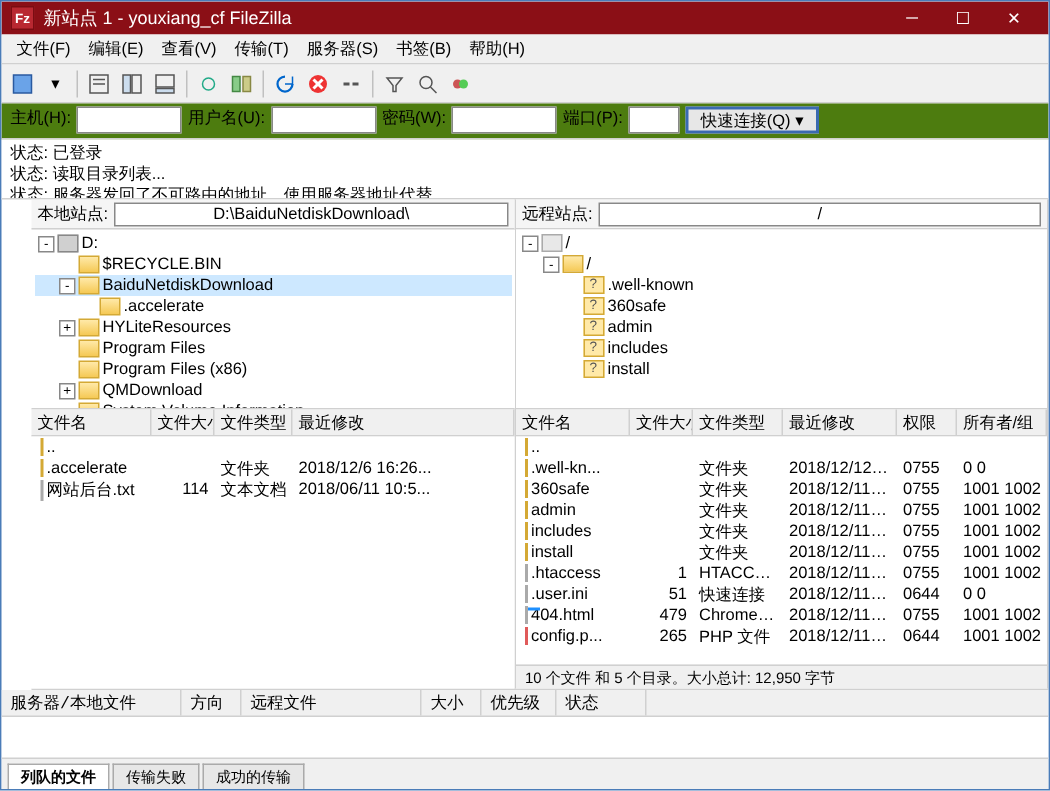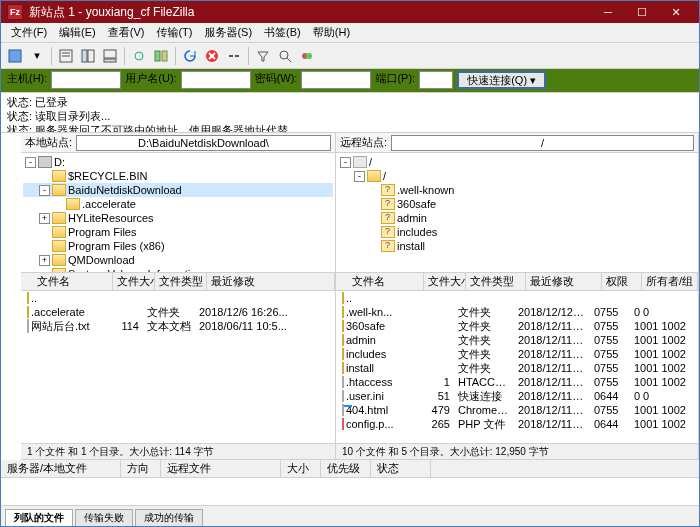--- a/index.html
+++ b/index.html
@@ -31,33 +31,33 @@
 .tree-row { display: flex; align-items: center; height: 14px; white-space: nowrap; }
 .tree-row .exp { width: 11px; height: 11px; border: 1px solid #888; display: inline-flex; align-items: center; justify-content: center; font-size: 9px; line-height: 1; margin-right: 2px; background: #fff; }
 .tree-row .noexp { width: 11px; margin-right: 2px; }
 .tree-row .fico { width: 14px; height: 12px; margin-right: 2px; }
 .fico.folder { background: linear-gradient(#ffe9a8, #f5c955); border: 1px solid #d4a935; }
 .fico.drive { background: #d0d0d0; border: 1px solid #888; }
 .fico.root { background: #e8e8e8; border: 1px solid #aaa; }
 .fico.q { background: #ffe9a8; border: 1px solid #d4a935; position: relative; }
 .fico.q::after { content: "?"; position: absolute; left: 3px; top: -1px; font-size: 9px; color: #555; }
 .tree-row.sel { background: #cde8ff; }
-.listhdr { display: flex; background: #f0f0f0; border-bottom: 1px solid #d0d0d0; height: 18px; align-items: center; padding-left: 12px; }
+.listhdr { display: flex; background: #f0f0f0; border-bottom: 1px solid #d0d0d0; height: 18px; align-items: center; }
 .listhdr span { border-right: 1px solid #d0d0d0; padding: 1px 4px; overflow: hidden; white-space: nowrap; }
 .filelist { flex: 1; overflow: auto; background: #fff; }
 .frow { display: flex; height: 14px; align-items: center; white-space: nowrap; }
 .frow .c { padding: 0 4px; overflow: hidden; text-overflow: ellipsis; }
 .frow .fico { width: 12px; height: 10px; margin: 0 2px; flex-shrink: 0; }
 .fico.file { background: #fff; border: 1px solid #aaa; }
 .fico.html { background: #fff; border: 1px solid #aaa; position: relative; }
 .fico.html::before { content:""; position:absolute; left:1px; top:1px; width:8px; height:2px; background:#1e90ff; }
 .fico.php { background: #fff; border: 1px solid #e05a5a; }
 .statusbar { height: 16px; background: #f0f0f0; border-top: 1px solid #d0d0d0; padding: 1px 6px; font-size: 10px; }
 .queuehdr { display: flex; background: #f0f0f0; border-bottom: 1px solid #d0d0d0; height: 18px; }
-.queuehdr span { border-right: 1px solid #d0d0d0; padding: 1px 6px; }
+.queuehdr span { border-right: 1px solid #d0d0d0; padding: 1px 6px; font-family: Liberation Mono, monospace; }
 .queuearea { height: 28px; background: #fff; border-bottom: 1px solid #d0d0d0; }
 .bottomtabs { height: 20px; background: #f0f0f0; display: flex; align-items: flex-end; padding: 0 4px; gap: 2px; }
 .btab { border: 1px solid #aaa; border-bottom: none; padding: 1px 8px; background: #e7e7e7; font-size: 10px; }
 .btab.active { background: #fff; font-weight: bold; }
 .col-ln-name { width: 80px; } .col-ln-size { width: 42px; text-align: right; } .col-ln-type { width: 52px; } .col-ln-date { flex: 1; }
 .col-rn-name { width: 76px; } .col-rn-size { width: 42px; text-align: right; } .col-rn-type { width: 60px; } .col-rn-date { width: 76px; } .col-rn-perm { width: 40px; } .col-rn-own { flex: 1; }
 svg { display: block; }
 </style>
 </head>
 <body>
@@ -252,21 +252,20 @@
           <span class="c col-ln-type">文件夹</span>
           <span class="c col-ln-date">2018/12/6 16:26...</span>
         </div>
         <div class="frow">
           <span class="c col-ln-name"><span class="fico file"></span><span>网站后台.txt</span></span>
           <span class="c col-ln-size">114</span>
           <span class="c col-ln-type">文本文档</span>
           <span class="c col-ln-date">2018/06/11 10:5...</span>
         </div>
       </div>
-    <div class="statusbar">1 个文件 和 1 个目录。大小总计: 114 字节</div>
   </div>
   <div class="pane right">
     <div class="pathbar">
       <label>远程站点:</label>
       <input value="/" style="">
     </div>
     <div class="tree" id="rtree">
         <div class="tree-row" style="padding-left: 2px;">
           <span class="exp">-</span>
           <span class="fico root"></span>

